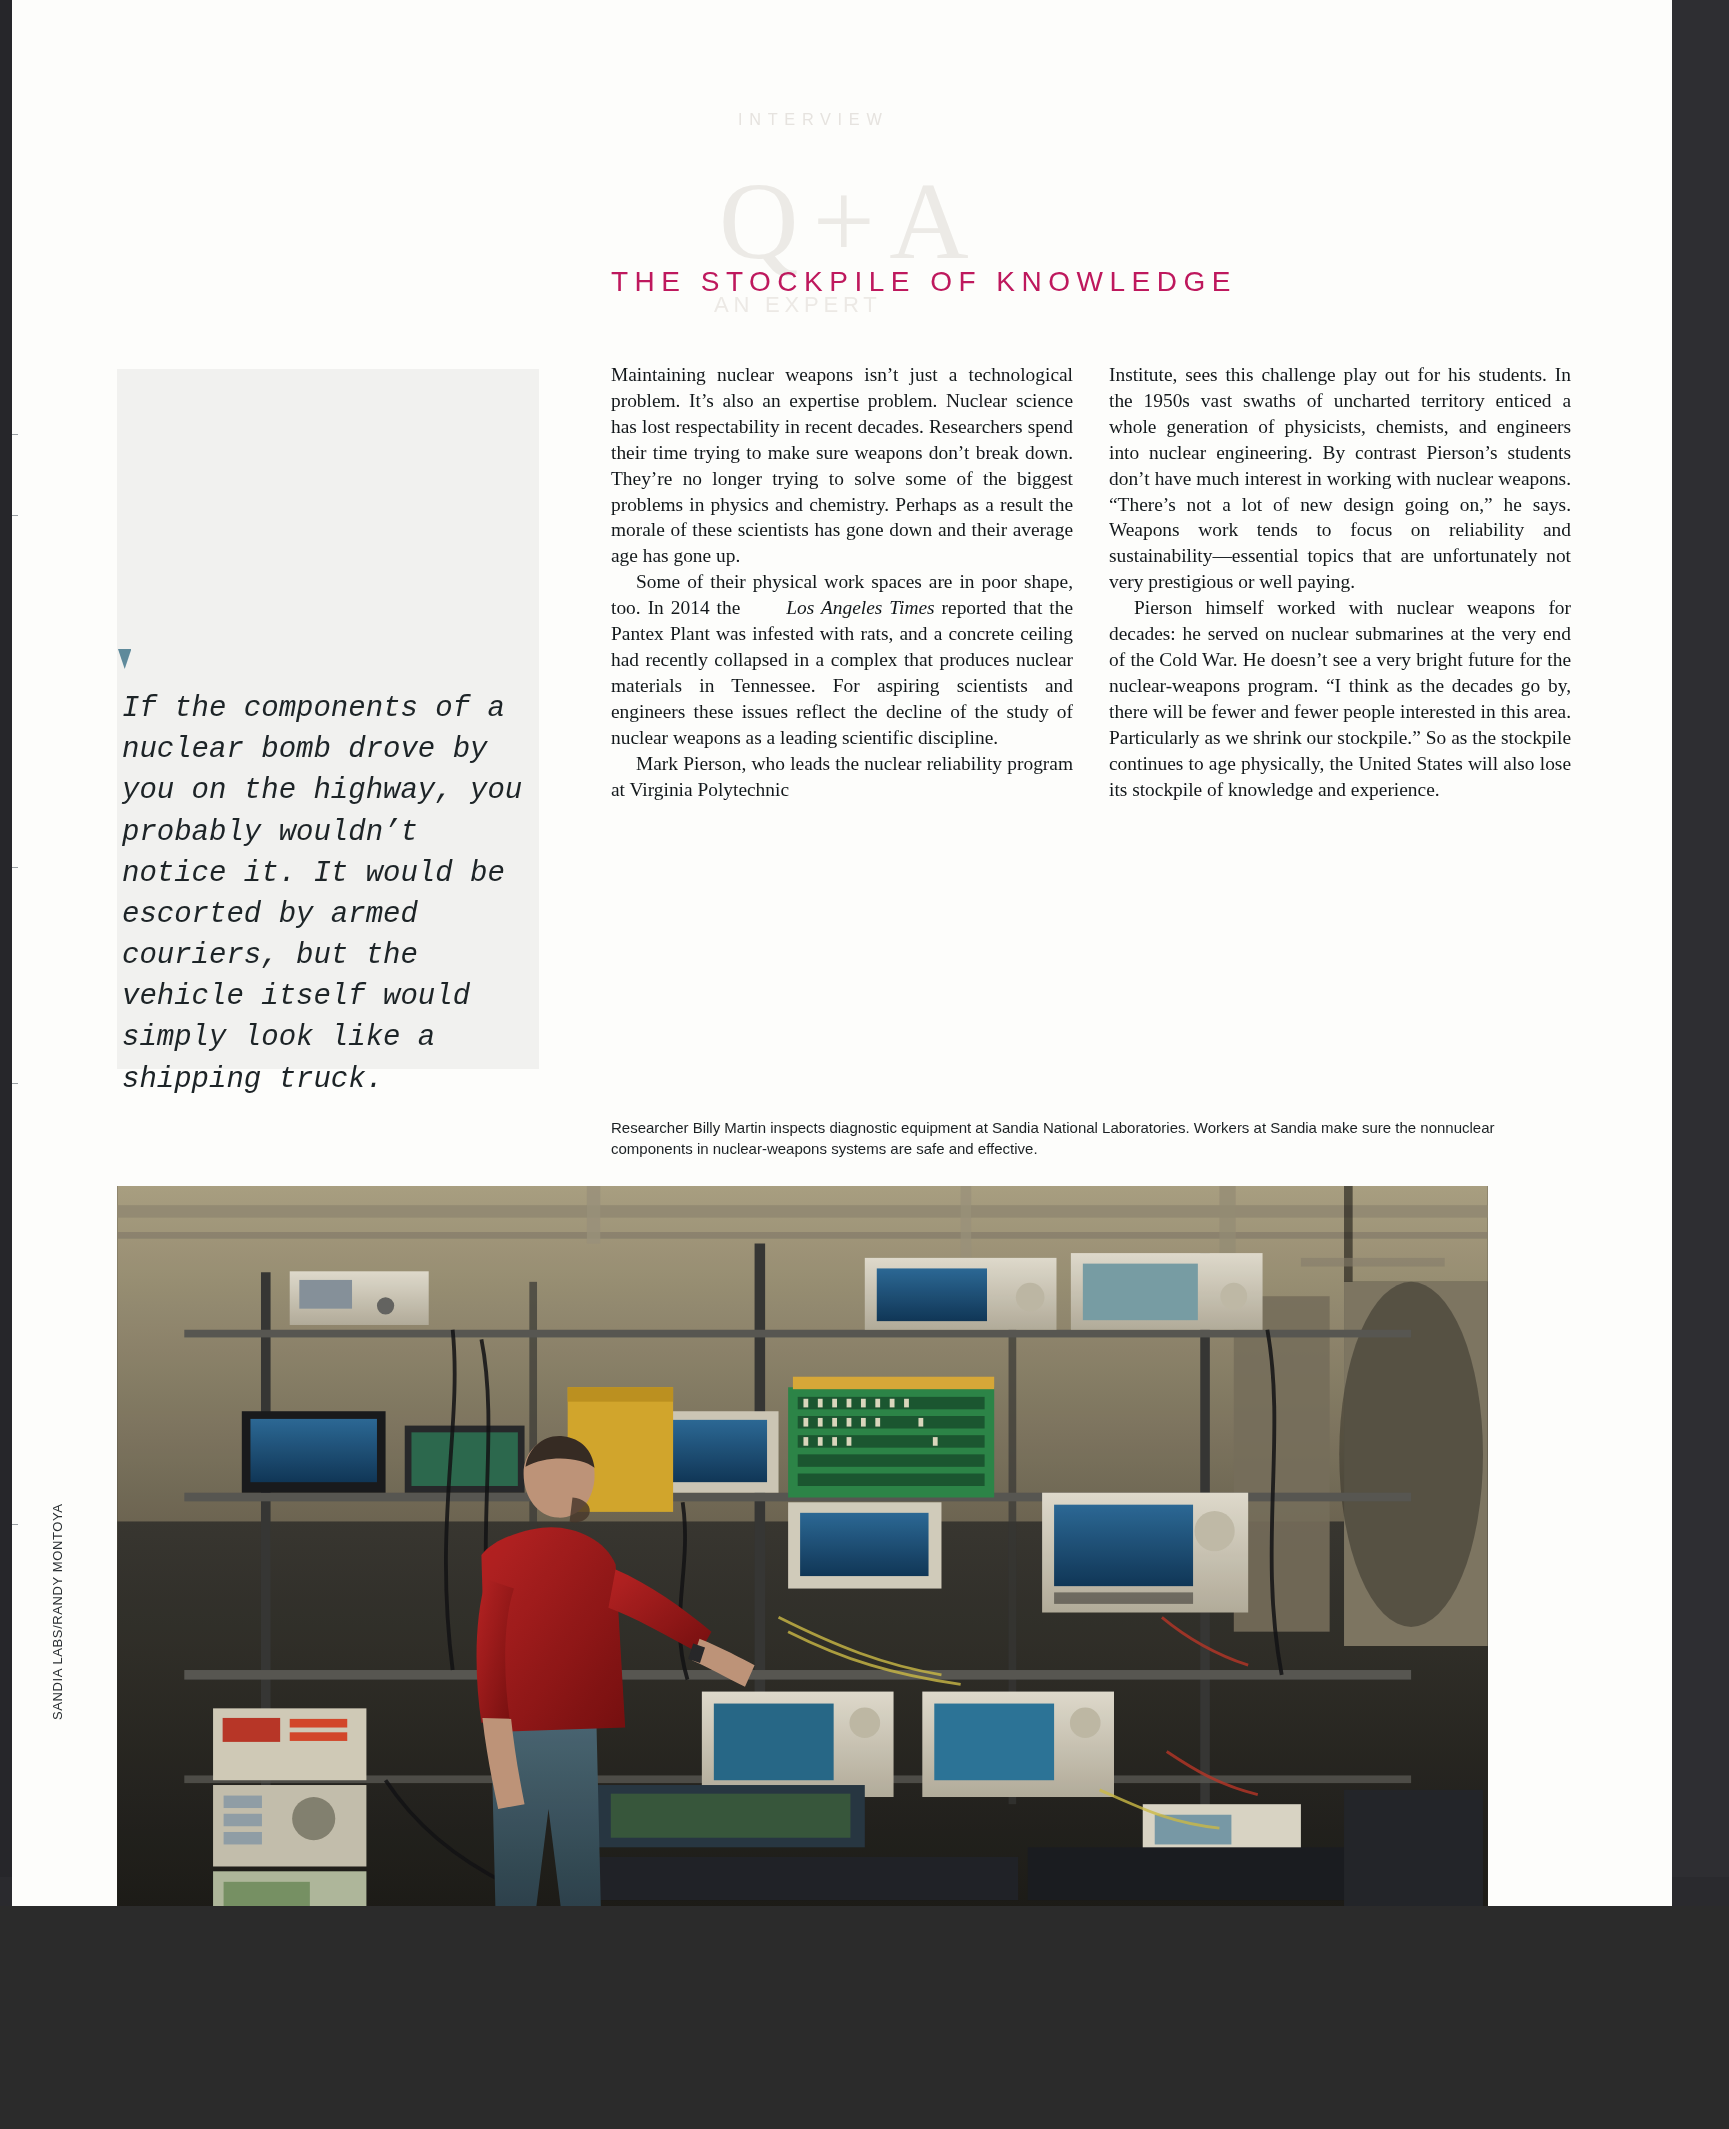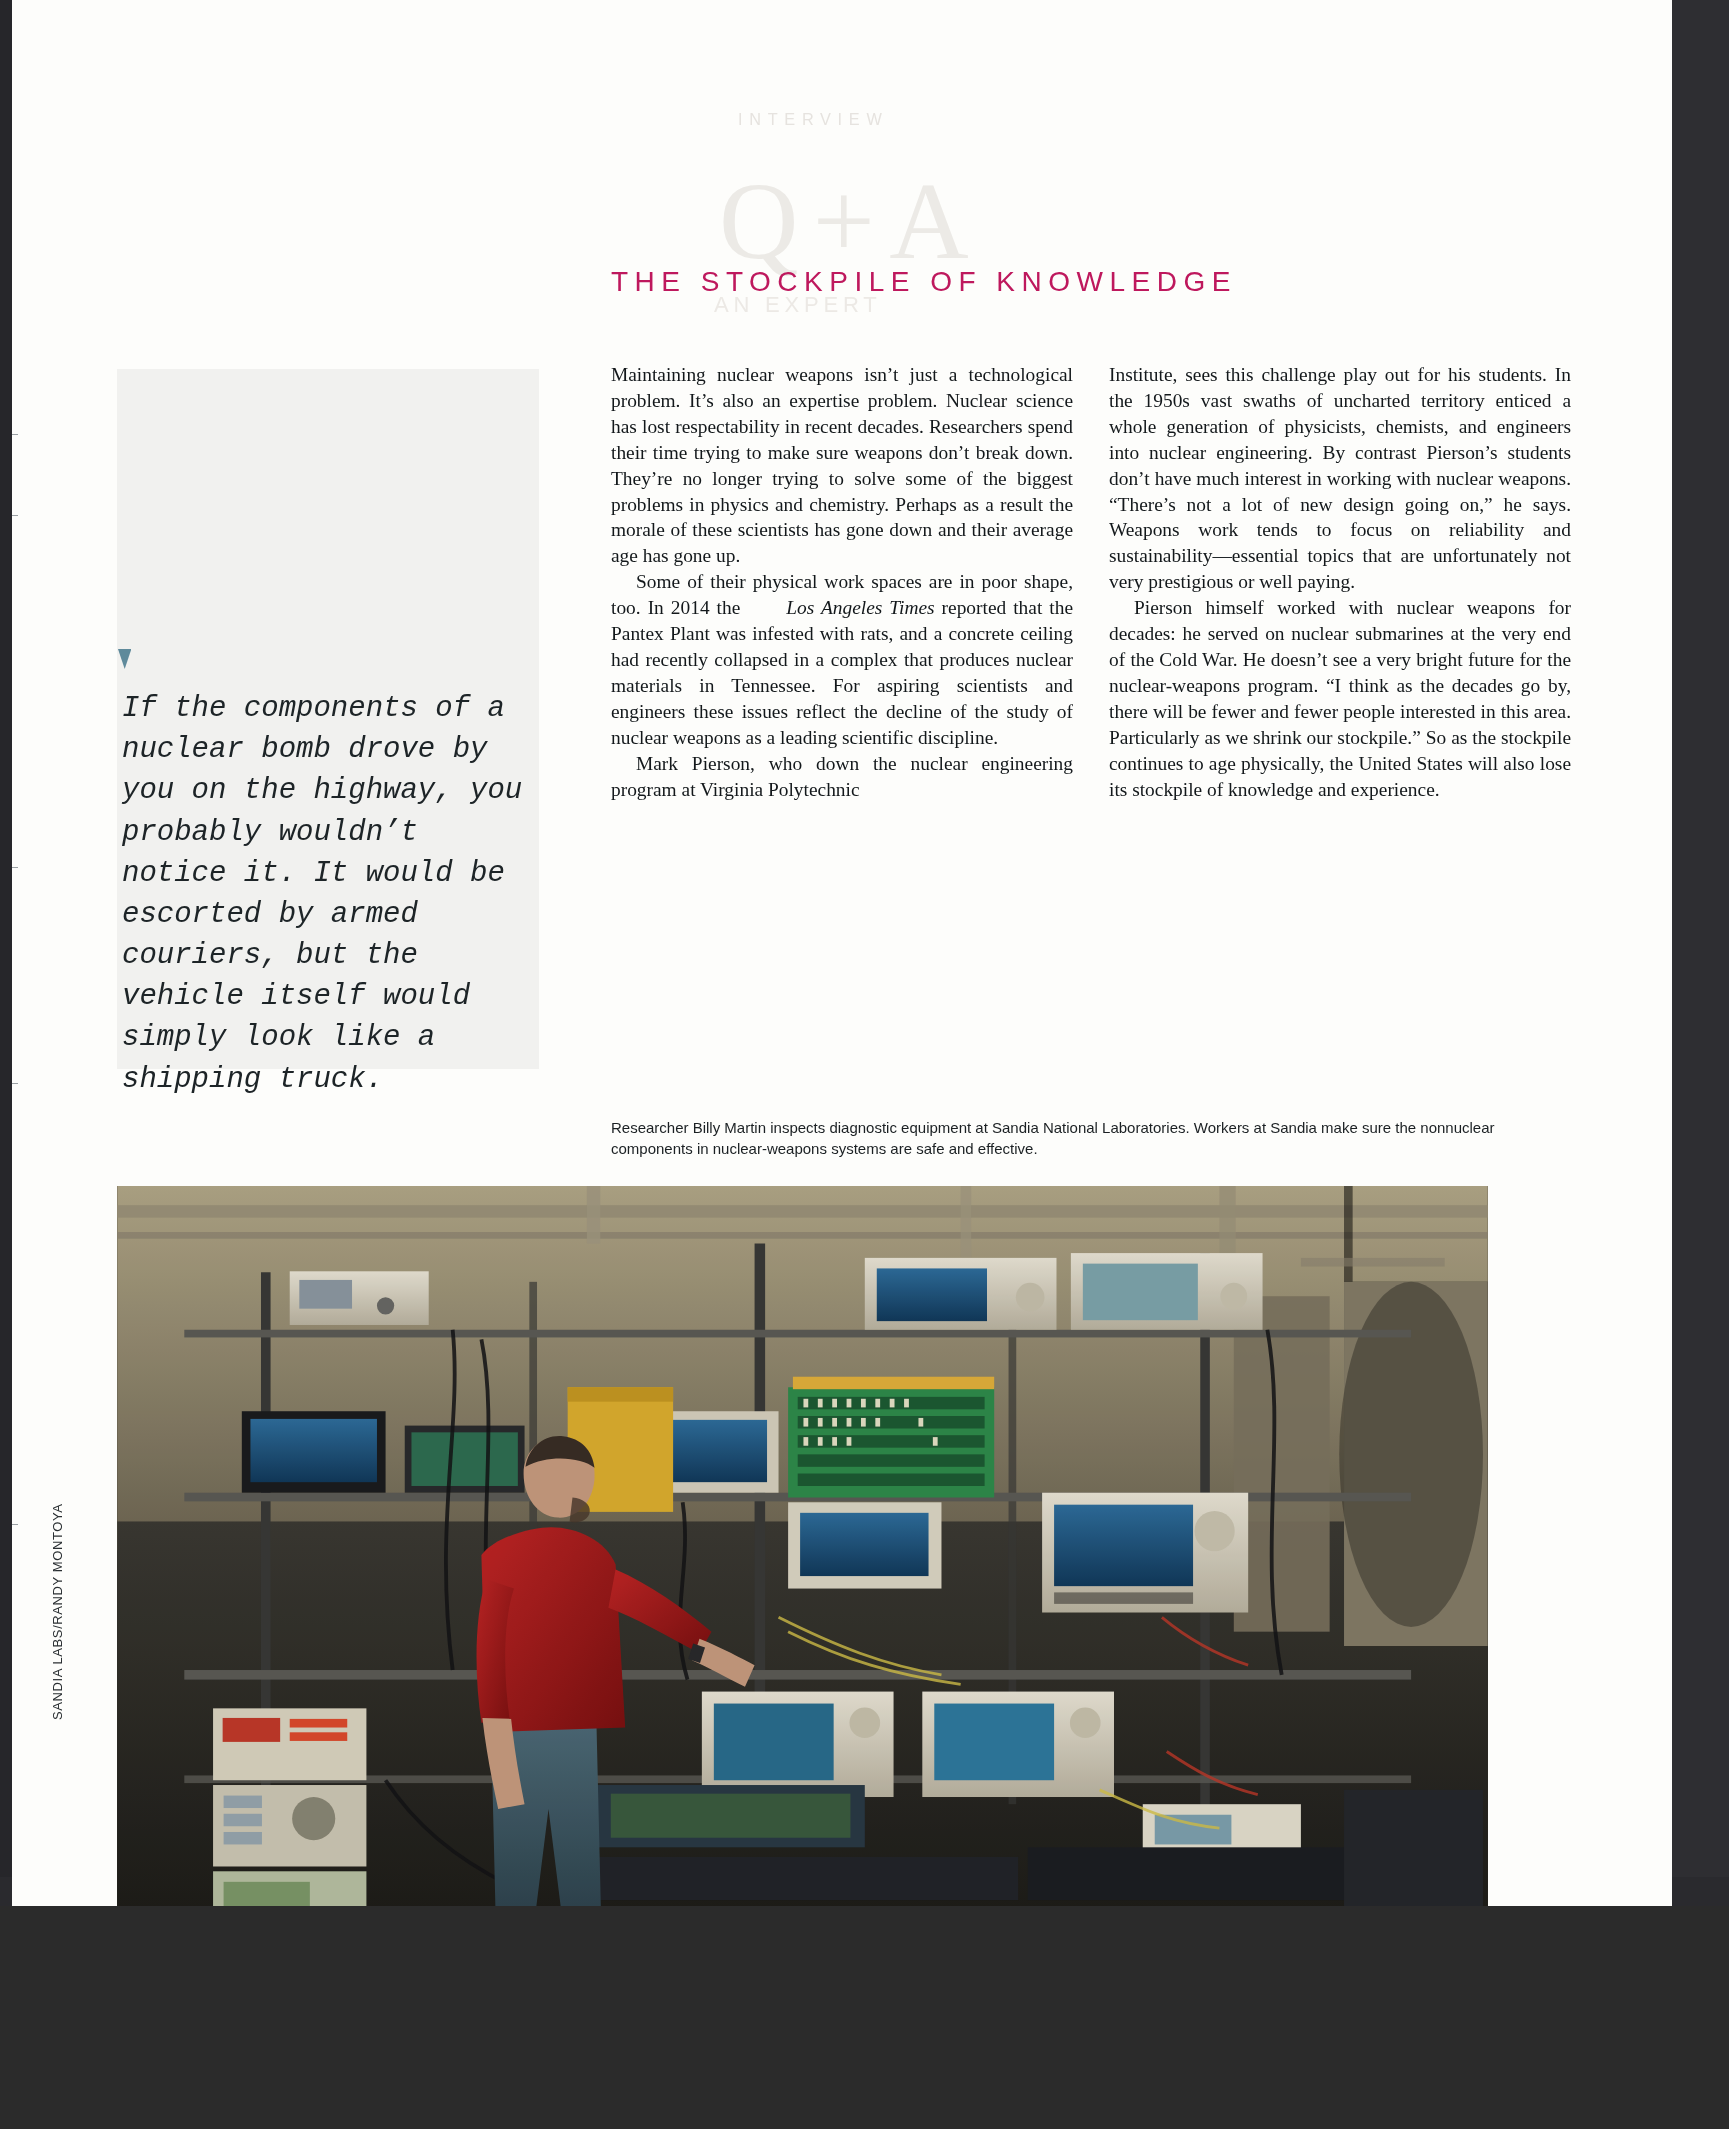--- a/index.html
+++ b/index.html
@@ -262,21 +262,21 @@
 
   <div class="headline">THE STOCKPILE OF KNOWLEDGE</div>
 
   <div class="pullquote-panel"></div>
   <div class="pullquote-mark"></div>
   <div class="pullquote-text"> If the components of a nuclear bomb drove by you on the highway, you probably wouldn’t notice it. It would be escorted by armed couriers, but the vehicle itself would simply look like a shipping truck.</div>
 
   <div class="col" id="col1">
     <p>Maintaining nuclear weapons isn’t just a technological problem. It’s also an expertise problem. Nuclear science has lost respectability in recent decades. Researchers spend their time trying to make sure weapons don’t break down. They’re no longer trying to solve some of the biggest problems in physics and chemistry. Perhaps as a result the morale of these scientists has gone down and their average age has gone up.</p>
     <p>Some of their physical work spaces are in poor shape, too. In 2014 the <em class="ital">Los Angeles Times</em> reported that the Pantex Plant was infested with rats, and a concrete ceiling had recently collapsed in a complex that produces nuclear materials in Tennessee. For aspiring scientists and engineers these issues reflect the decline of the study of nuclear weapons as a leading scientific discipline.</p>
-    <p>Mark Pierson, who down the nuclear engineering program at Virginia Polytechnic</p>
+    <p>Mark Pierson, who leads the nuclear reliability program at Virginia Polytechnic</p>
   </div>
 
   <div class="col" id="col2">
     <p>Institute, sees this challenge play out for his students. In the 1950s vast swaths of uncharted territory enticed a whole generation of physicists, chemists, and engineers into nuclear engineering. By contrast Pierson’s students don’t have much interest in working with nuclear weapons. “There’s not a lot of new design going on,” he says. Weapons work tends to focus on reliability and sustainability—essential topics that are unfortunately not very prestigious or well paying.</p>
     <p>Pierson himself worked with nuclear weapons for decades: he served on nuclear submarines at the very end of the Cold War. He doesn’t see a very bright future for the nuclear-weapons program. “I think as the decades go by, there will be fewer and fewer people interested in this area. Particularly as we shrink our stockpile.” So as the stockpile continues to age physically, the United States will also lose its stockpile of knowledge and experience.</p>
   </div>
 
   <div class="caption">Researcher Billy Martin inspects diagnostic equipment at Sandia National Laboratories. Workers at Sandia make sure the nonnuclear components in nuclear-weapons systems are safe and effective.</div>
 
   <div class="photo">

